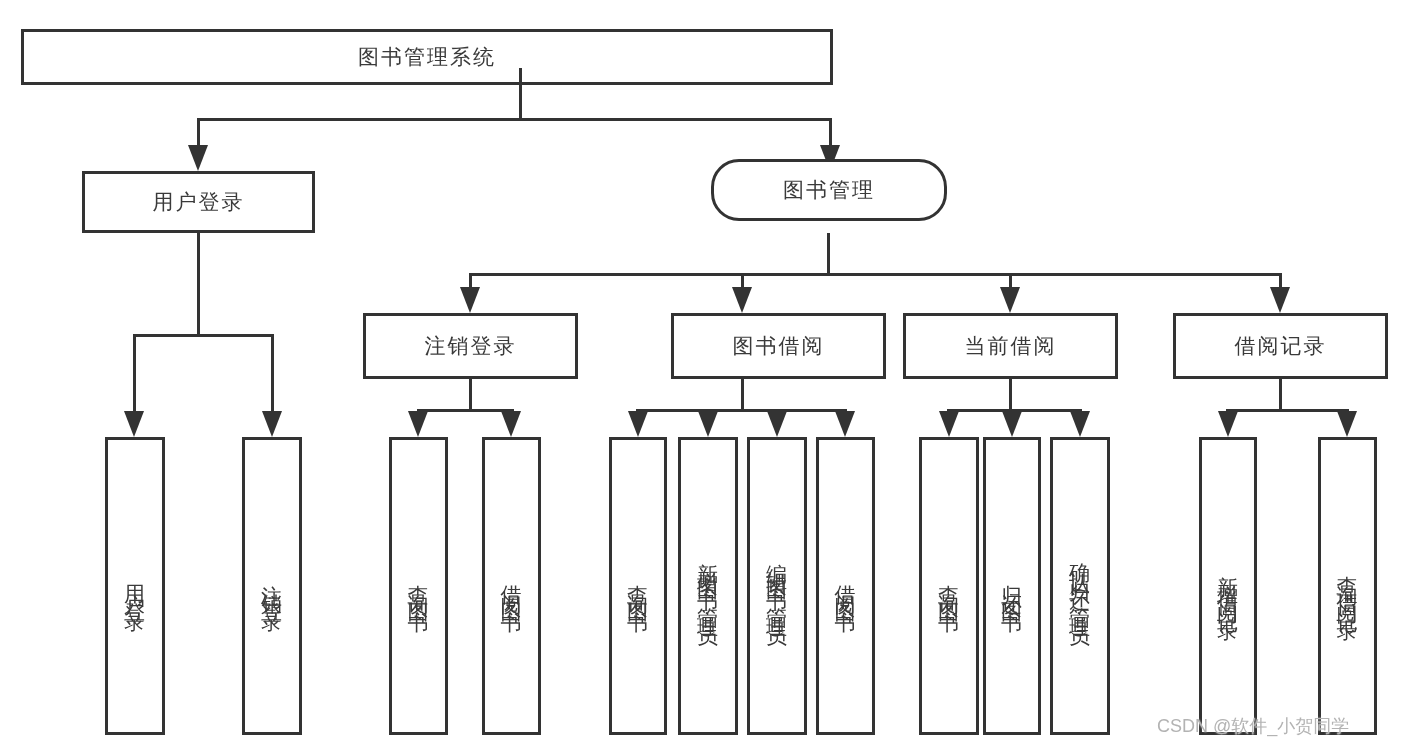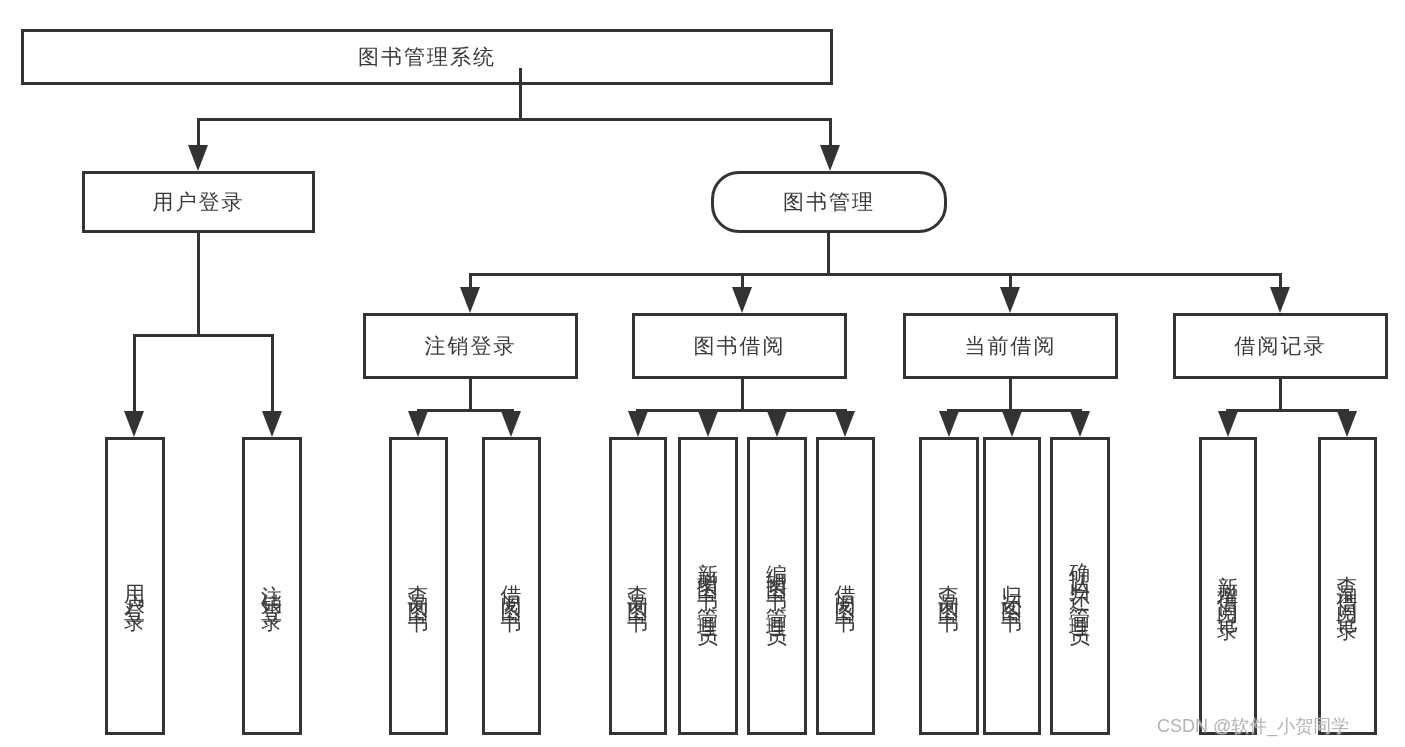--- a/index.html
+++ b/index.html
@@ -43,21 +43,21 @@
 
   <div class="line hline" style="left:197px;top:118px;width:635px;"></div>
   <div class="line vline" style="left:197px;top:118px;height:30px;"></div>
   <div class="line vline" style="left:829px;top:118px;height:30px;"></div>
   <div class="arrow" style="left:188px;top:145px;"></div>
   <div class="arrow" style="left:820px;top:145px;"></div>
 
   <div class="node" style="left:82px;top:171px;width:233px;height:62px;">
     <span class="hlabel">用户登录</span>
   </div>
-  <div class="node" style="left:711px;top:171px;width:236px;height:62px;border-radius:28px;">
+  <div class="node" style="left:711px;top:159px;width:236px;height:62px;border-radius:28px;">
     <span class="hlabel">图书管理</span>
   </div>
 
   <div class="line vline" style="left:197px;top:233px;height:104px;"></div>
   <div class="line hline" style="left:133px;top:334px;width:141px;"></div>
   <div class="line vline" style="left:133px;top:334px;height:80px;"></div>
   <div class="line vline" style="left:271px;top:334px;height:80px;"></div>
   <div class="arrow" style="left:124px;top:411px;"></div>
   <div class="arrow" style="left:262px;top:411px;"></div>
 
@@ -68,21 +68,21 @@
   <div class="line vline" style="left:1009px;top:273px;height:18px;"></div>
   <div class="line vline" style="left:1279px;top:273px;height:18px;"></div>
   <div class="arrow" style="left:460px;top:287px;"></div>
   <div class="arrow" style="left:732px;top:287px;"></div>
   <div class="arrow" style="left:1000px;top:287px;"></div>
   <div class="arrow" style="left:1270px;top:287px;"></div>
 
   <div class="node" style="left:363px;top:313px;width:215px;height:66px;">
     <span class="hlabel">注销登录</span>
   </div>
-  <div class="node" style="left:632px;top:313px;width:215px;height:66px;">
+  <div class="node" style="left:671px;top:313px;width:215px;height:66px;">
     <span class="hlabel">图书借阅</span>
   </div>
   <div class="node" style="left:1173px;top:313px;width:215px;height:66px;">
     <span class="hlabel">借阅记录</span>
   </div>
   <div class="node" style="left:903px;top:313px;width:215px;height:66px;">
     <span class="hlabel">当前借阅</span>
   </div>
 
   <div class="line vline" style="left:469px;top:379px;height:33px;"></div>

